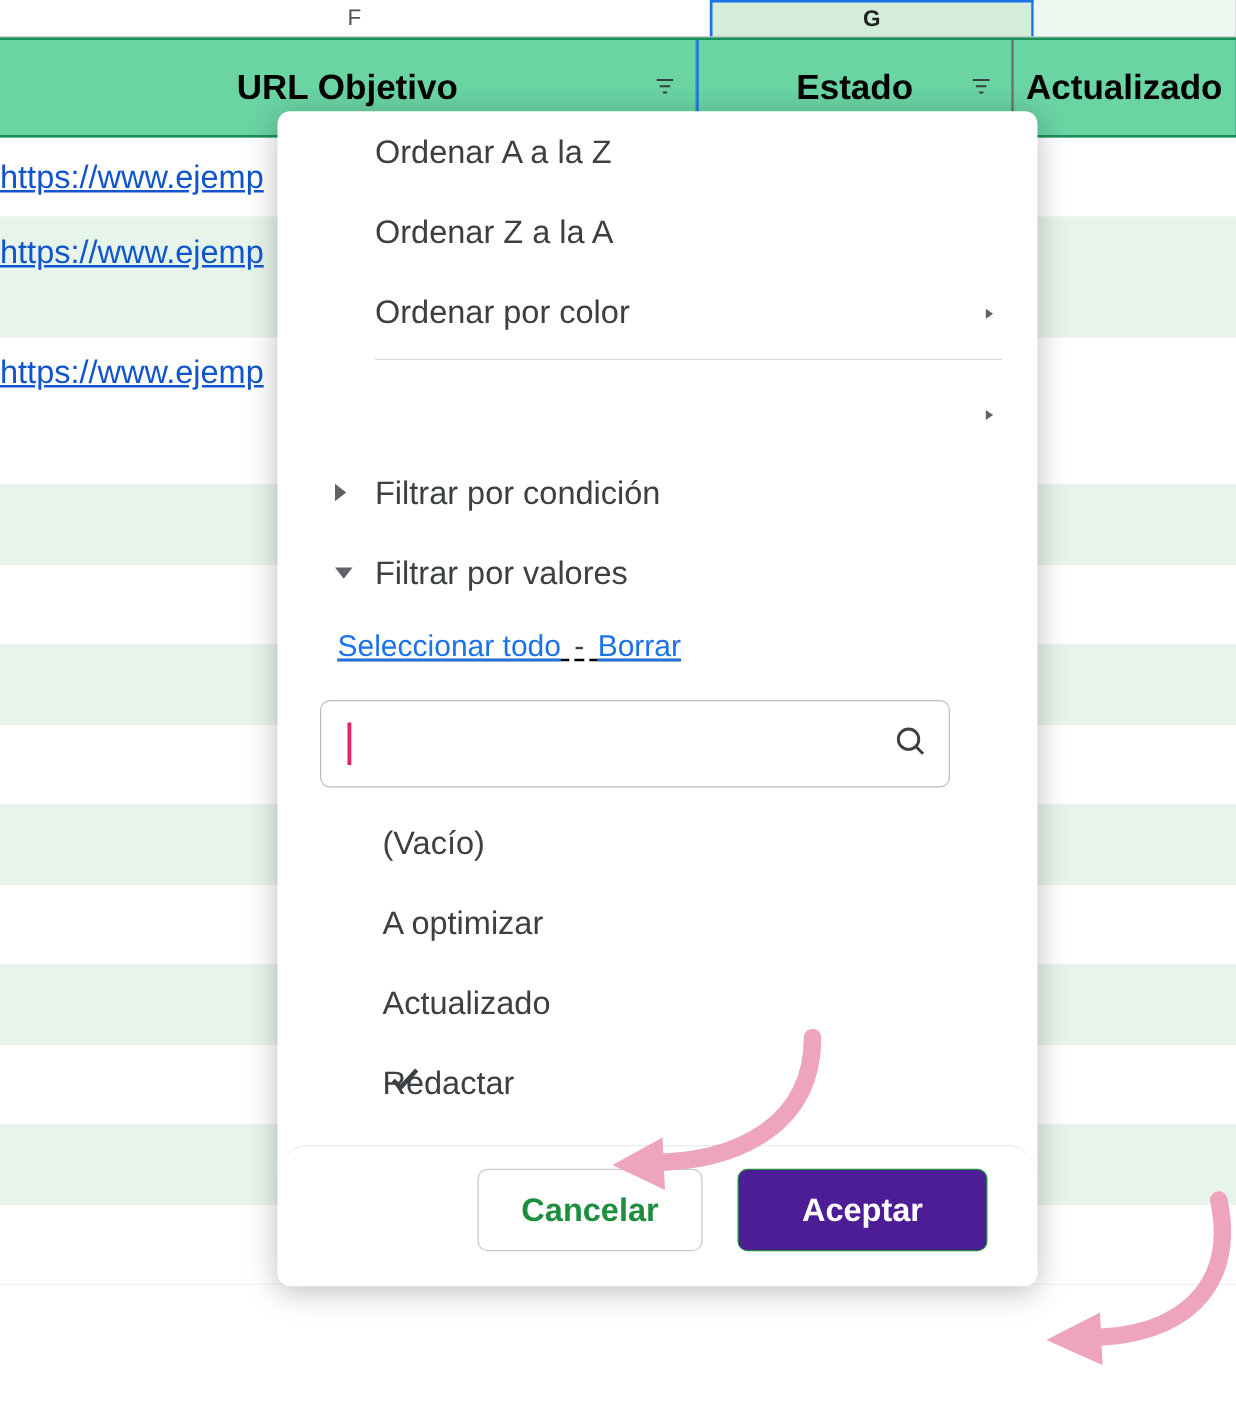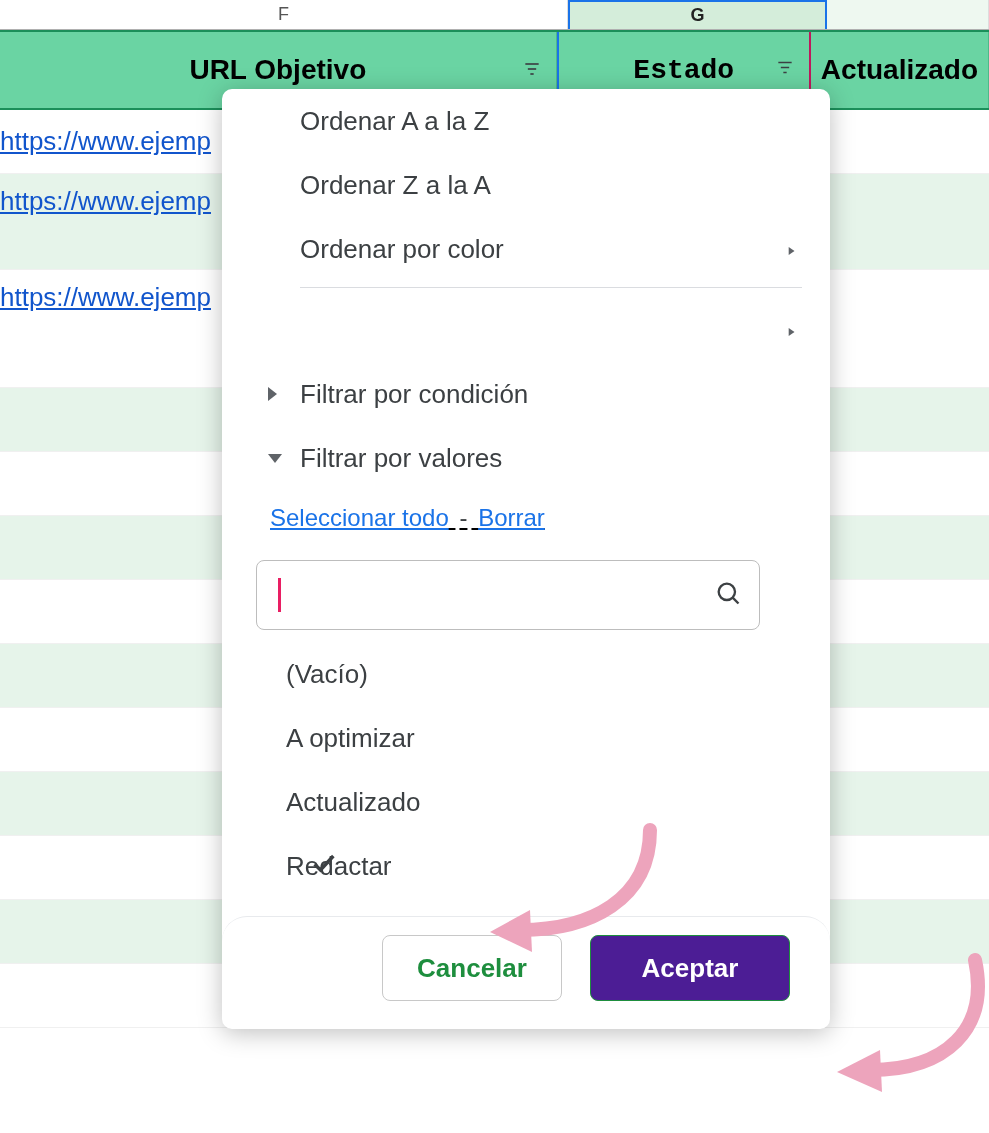--- a/index.html
+++ b/index.html
@@ -55,22 +55,21 @@
     align-items: center;
     justify-content: center;
     border-right: 1px solid #4fb889;
     position: relative;
     padding: 0 10px;
   }
   .header-cell.col-f { width: 568px; }
   .header-cell.col-g {
     width: 259px;
     border-left: 2px solid #1a73e8;
-    border-right: 2px solid #be185d;
-    font-family: Liberation Mono, monospace;
+    border-right: 2px solid #737373;
   }
   .header-cell.col-h { flex: 1; }
 
   .filter-icon {
     position: absolute;
     right: 14px;
     top: 50%;
     transform: translateY(-50%);
   }
   .filter-icon svg { width: 20px; height: 20px; stroke:#3c4043; }
@@ -181,21 +180,21 @@
     position: absolute;
     right: 18px; top: 50%;
     transform: translateY(-50%);
   }
 
   .value-list { padding: 6px 0 0 0; }
   .value-item {
     display: flex;
     align-items: center;
     height: 64px;
-    padding-left: 64px;
+    padding-left: 84px;
     font-size: 26px;
     color: #3c4043;
     position: relative;
   }
   .value-item .check {
     position: absolute;
     left: 88px;
   }
 
   .btn-row {

